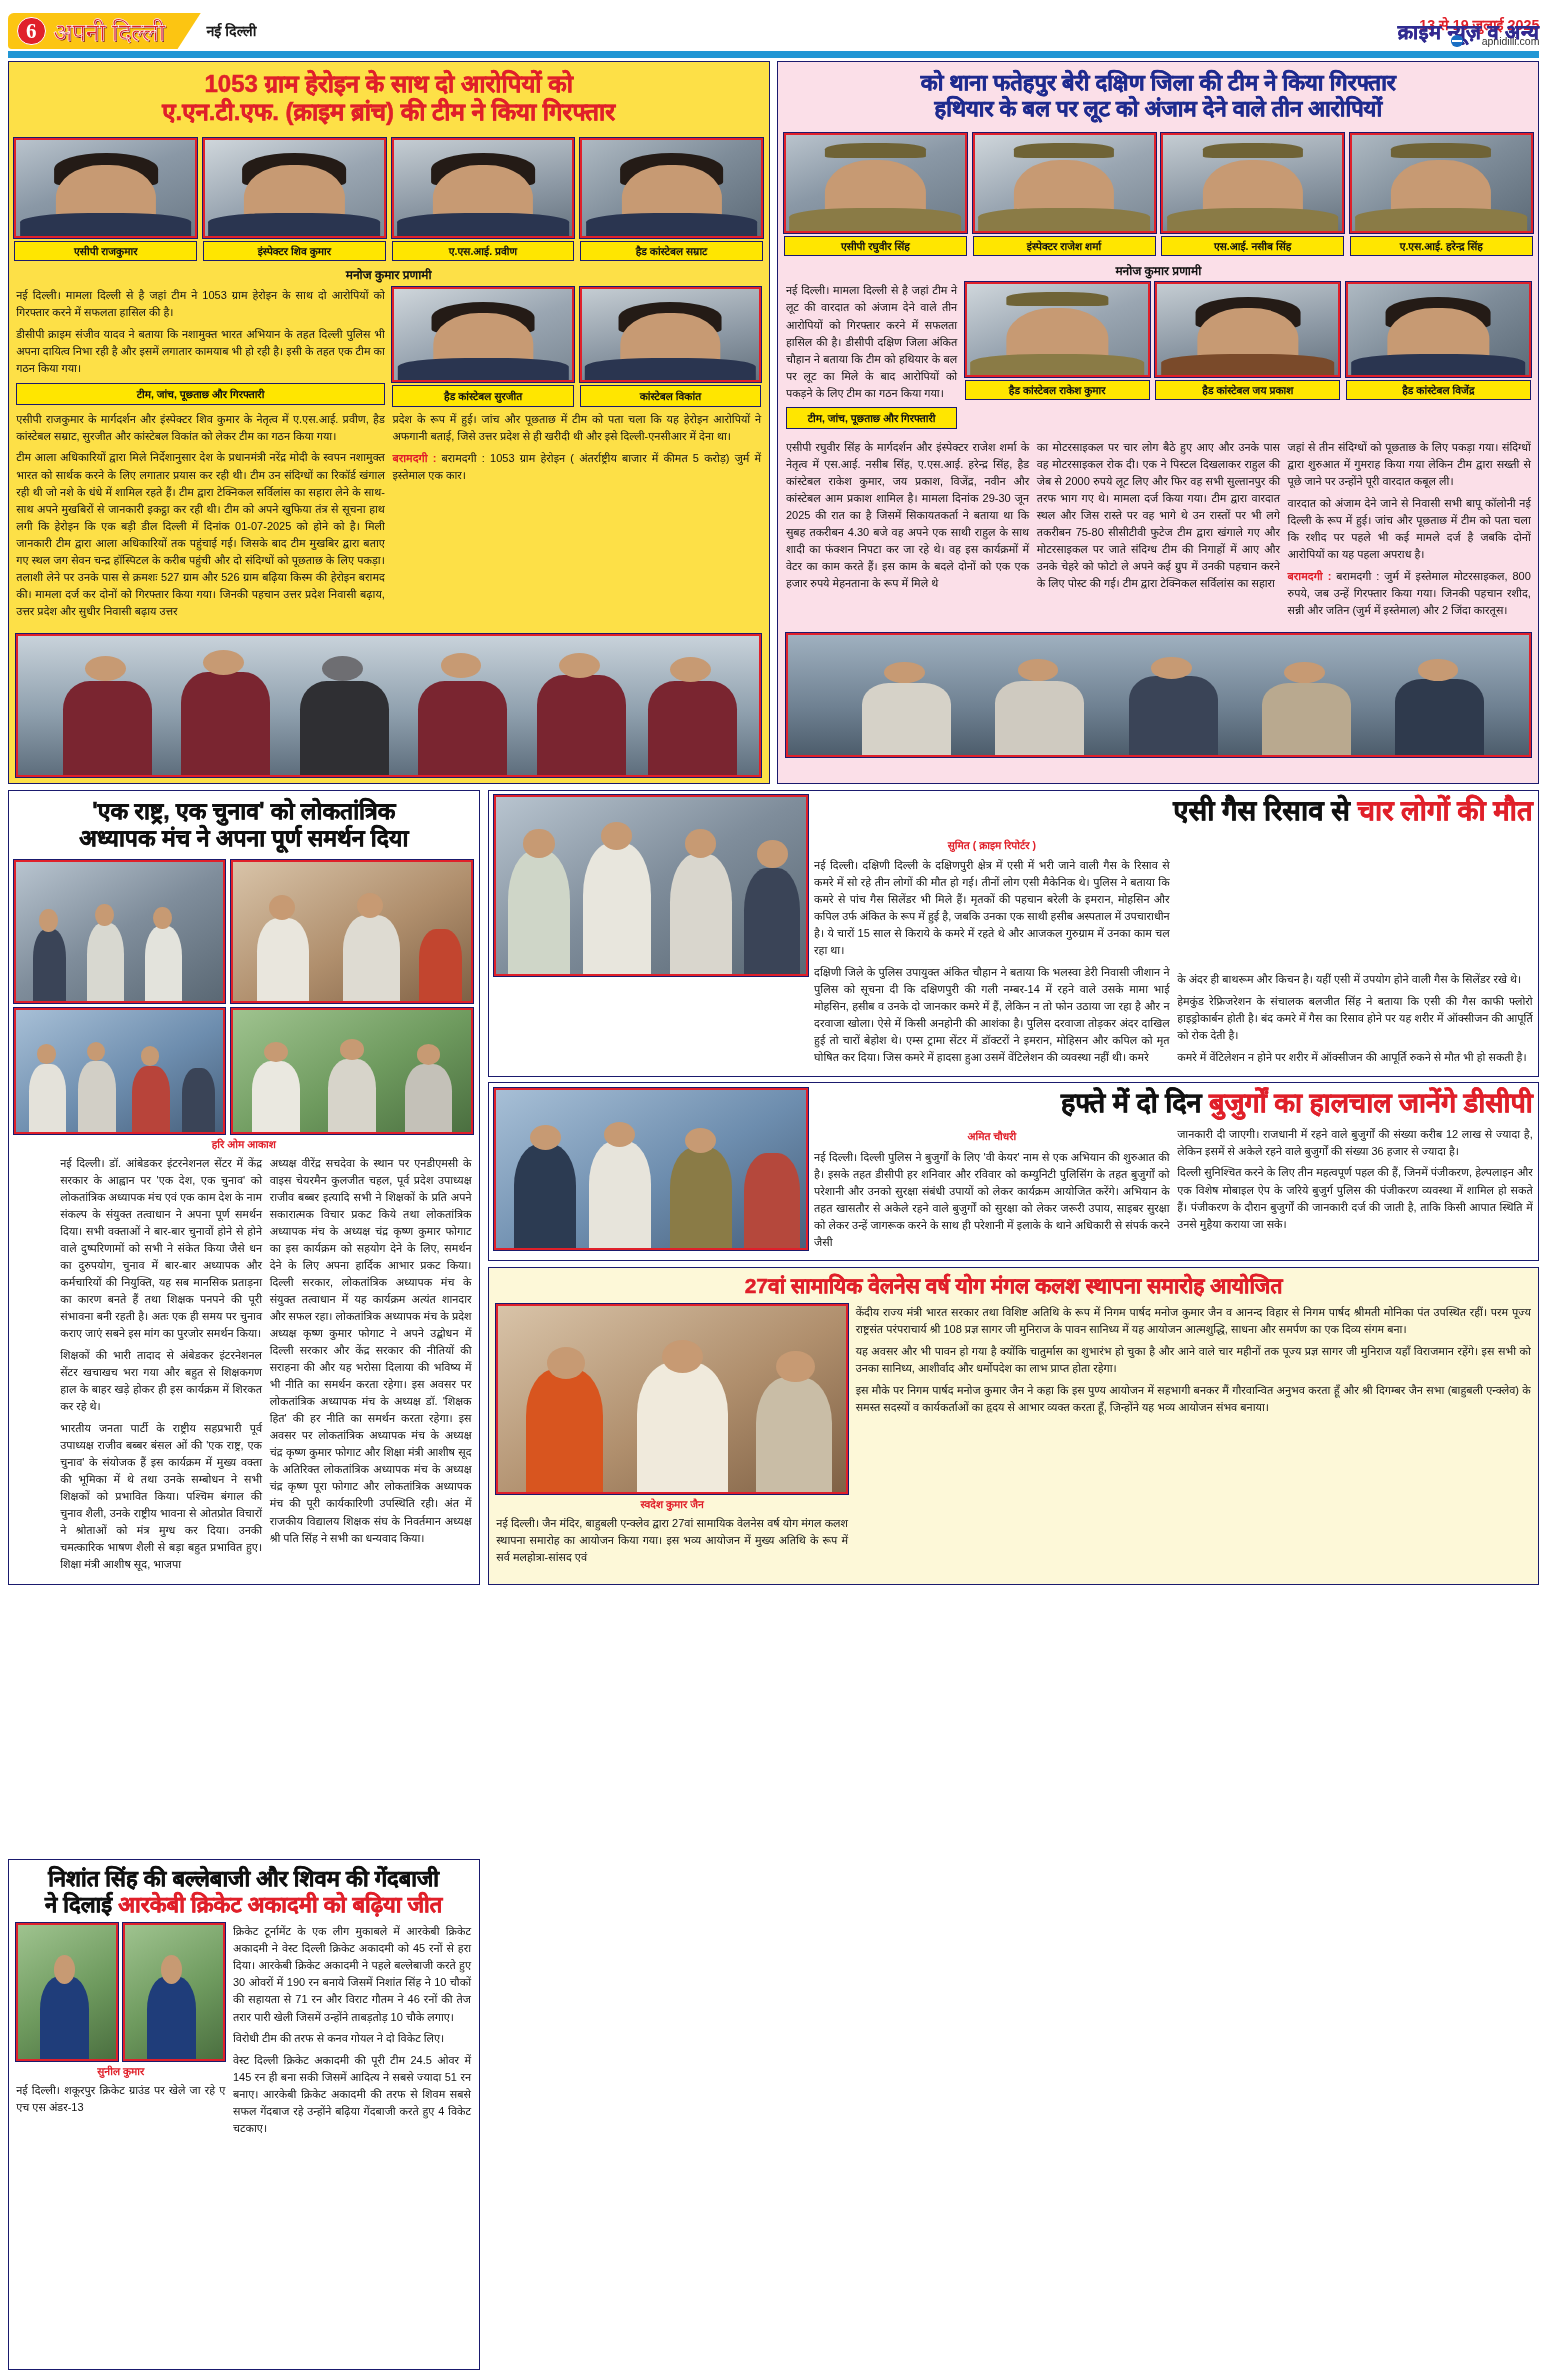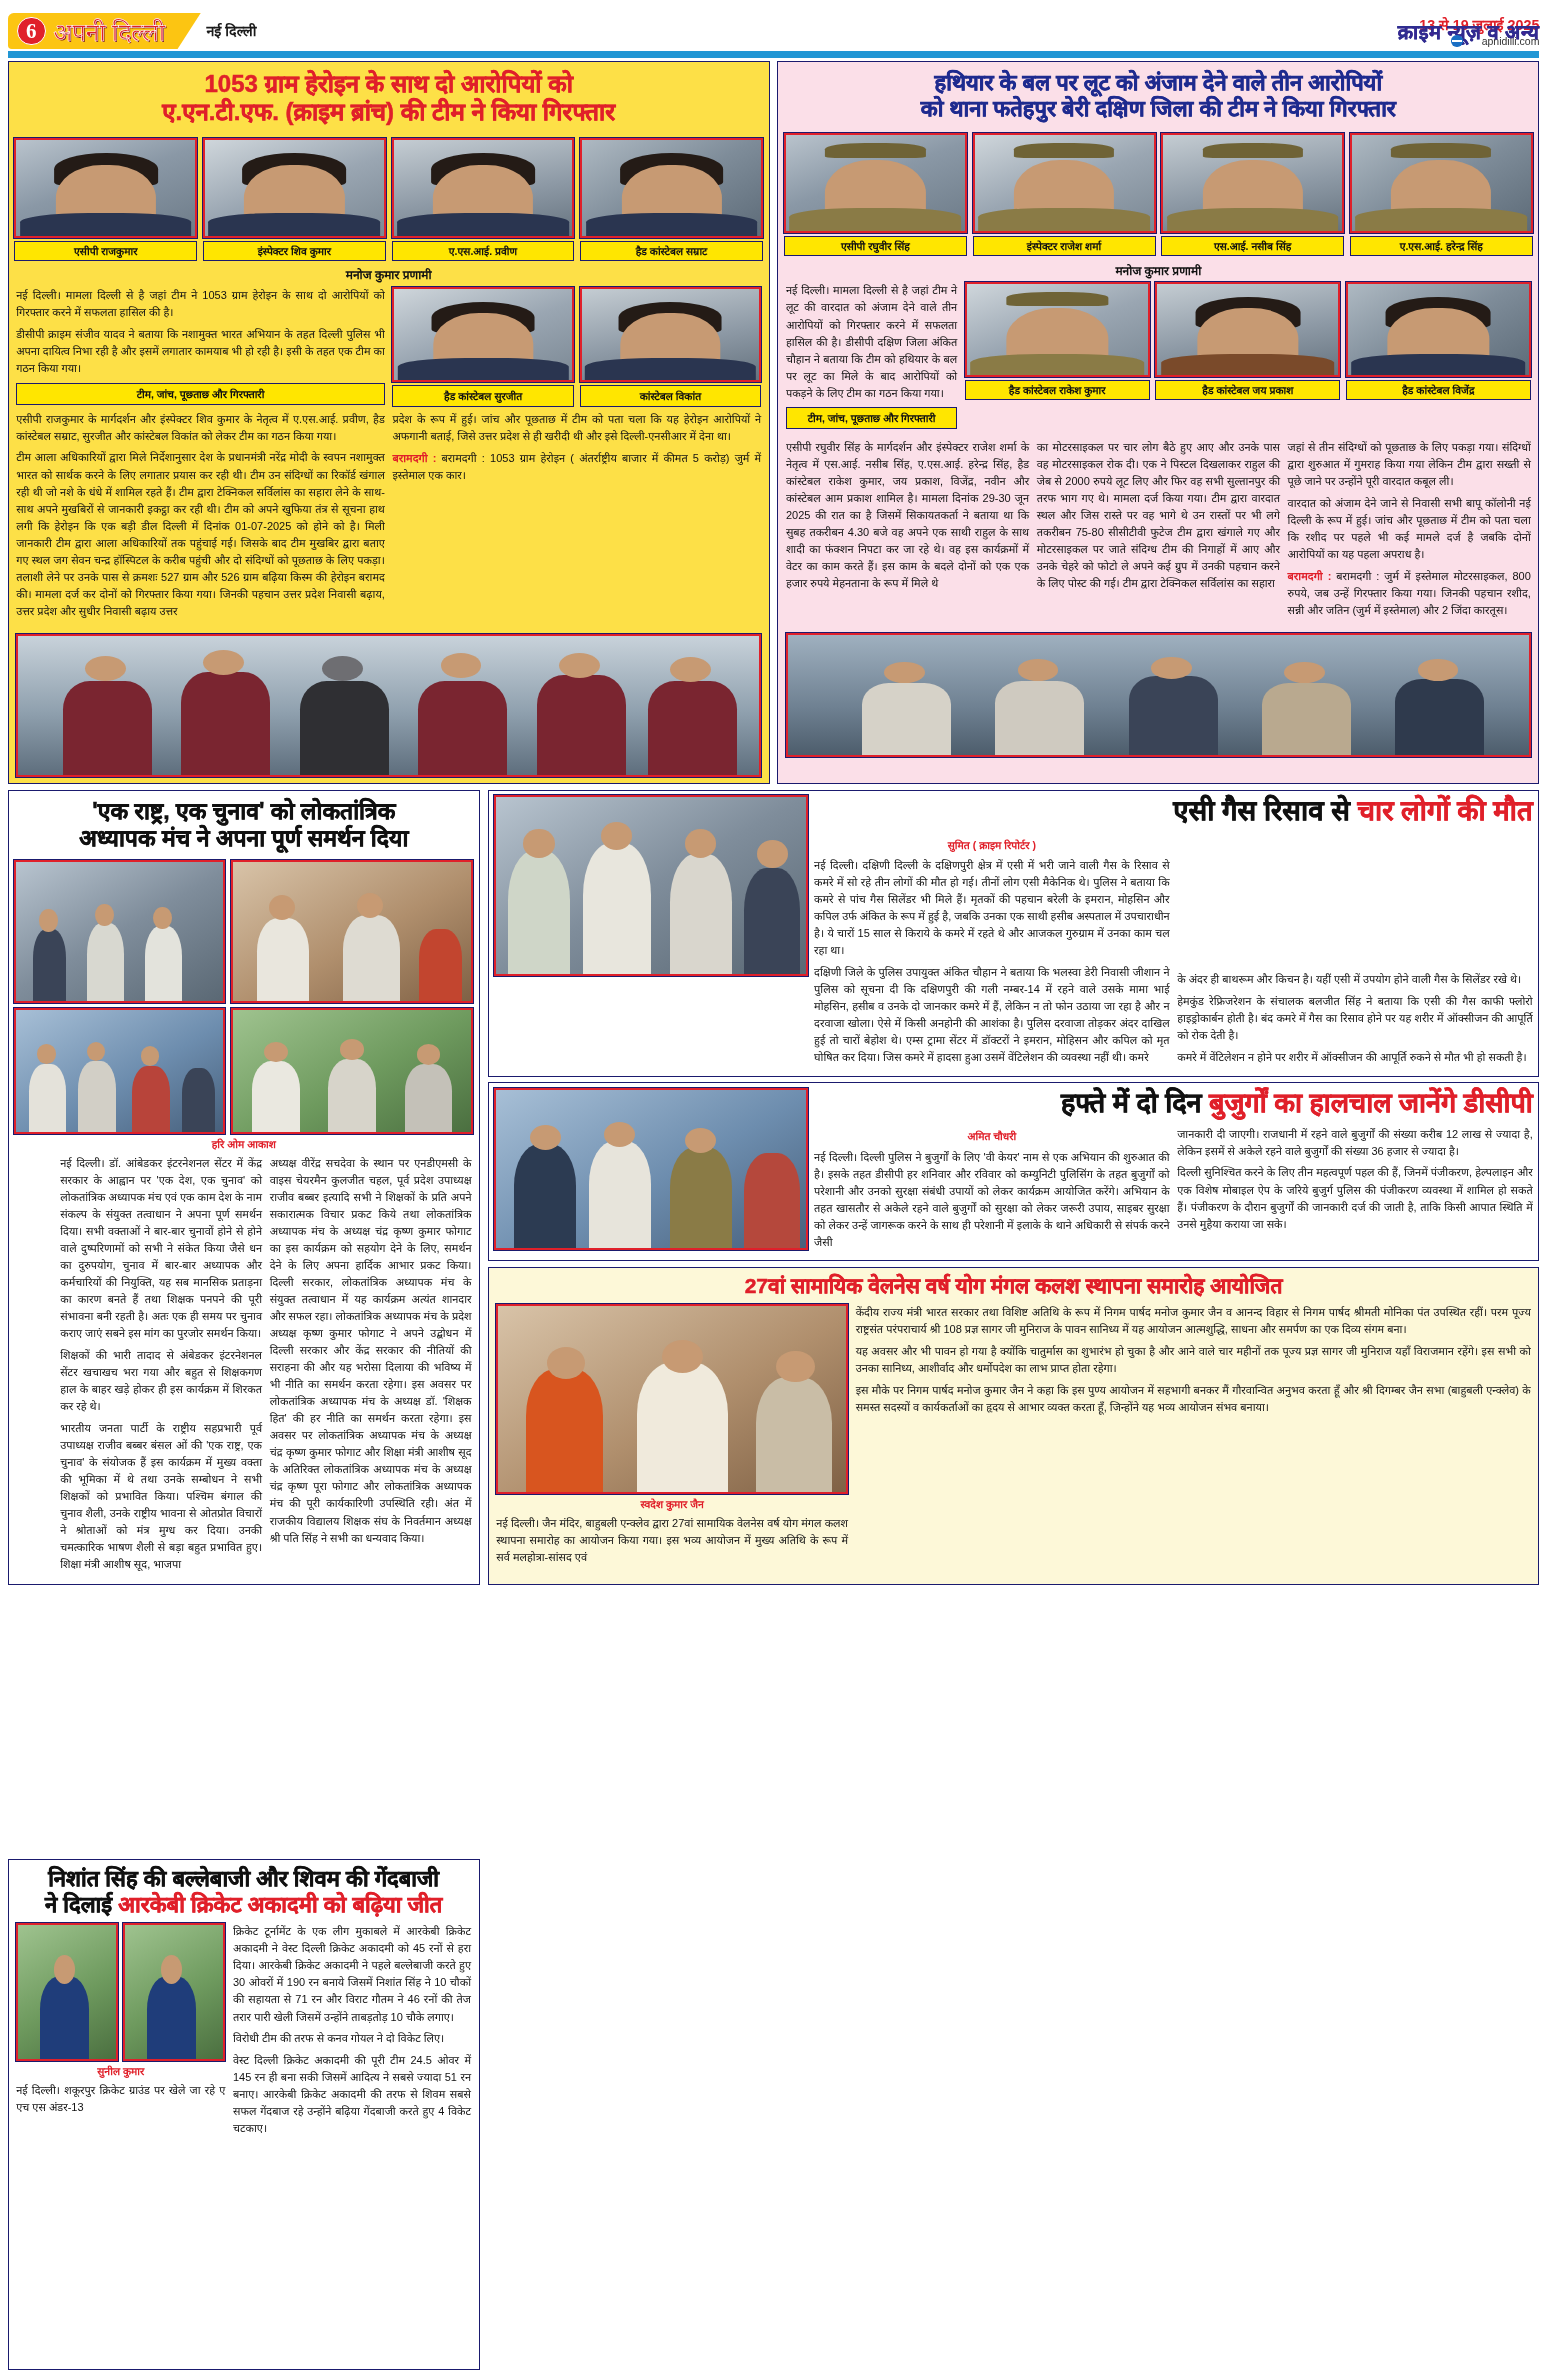--- a/index.html
+++ b/index.html
@@ -232,22 +232,22 @@
           <div class="p-head" style="left:57%; top:12%;"></div>
         <div class="p-fig" style="left:70%;height:72%;"></div>
           <div class="p-head" style="left:73%; top:12%;"></div>
         <div class="p-fig" style="left:85%;"></div>
           <div class="p-head" style="left:88%; top:15%;"></div>
       </div>
     </div>
 
     <div class="box box-pink" style="width:50%;">
       <div class="news-hl-bar">
+        <div class="hl hl-blue" style="font-size:22px;">को थाना फतेहपुर बेरी दक्षिण जिला की टीम ने किया गिरफ्तार</div>
         <div class="hl hl-blue" style="font-size:22px;">हथियार के बल पर लूट को अंजाम देने वाले तीन आरोपियों</div>
-        <div class="hl hl-blue" style="font-size:22px;">को थाना फतेहपुर बेरी दक्षिण जिला की टीम ने किया गिरफ्तार</div>
       </div>
 
       <div class="photo-row">
         <div class="photo-cell">
           <div class="photo khaki var1">
               <div class="cap"></div>
               <div class="face"></div>
               <div class="body"></div>
             </div>
           <div class="cap-label">एसीपी रघुवीर सिंह</div>

